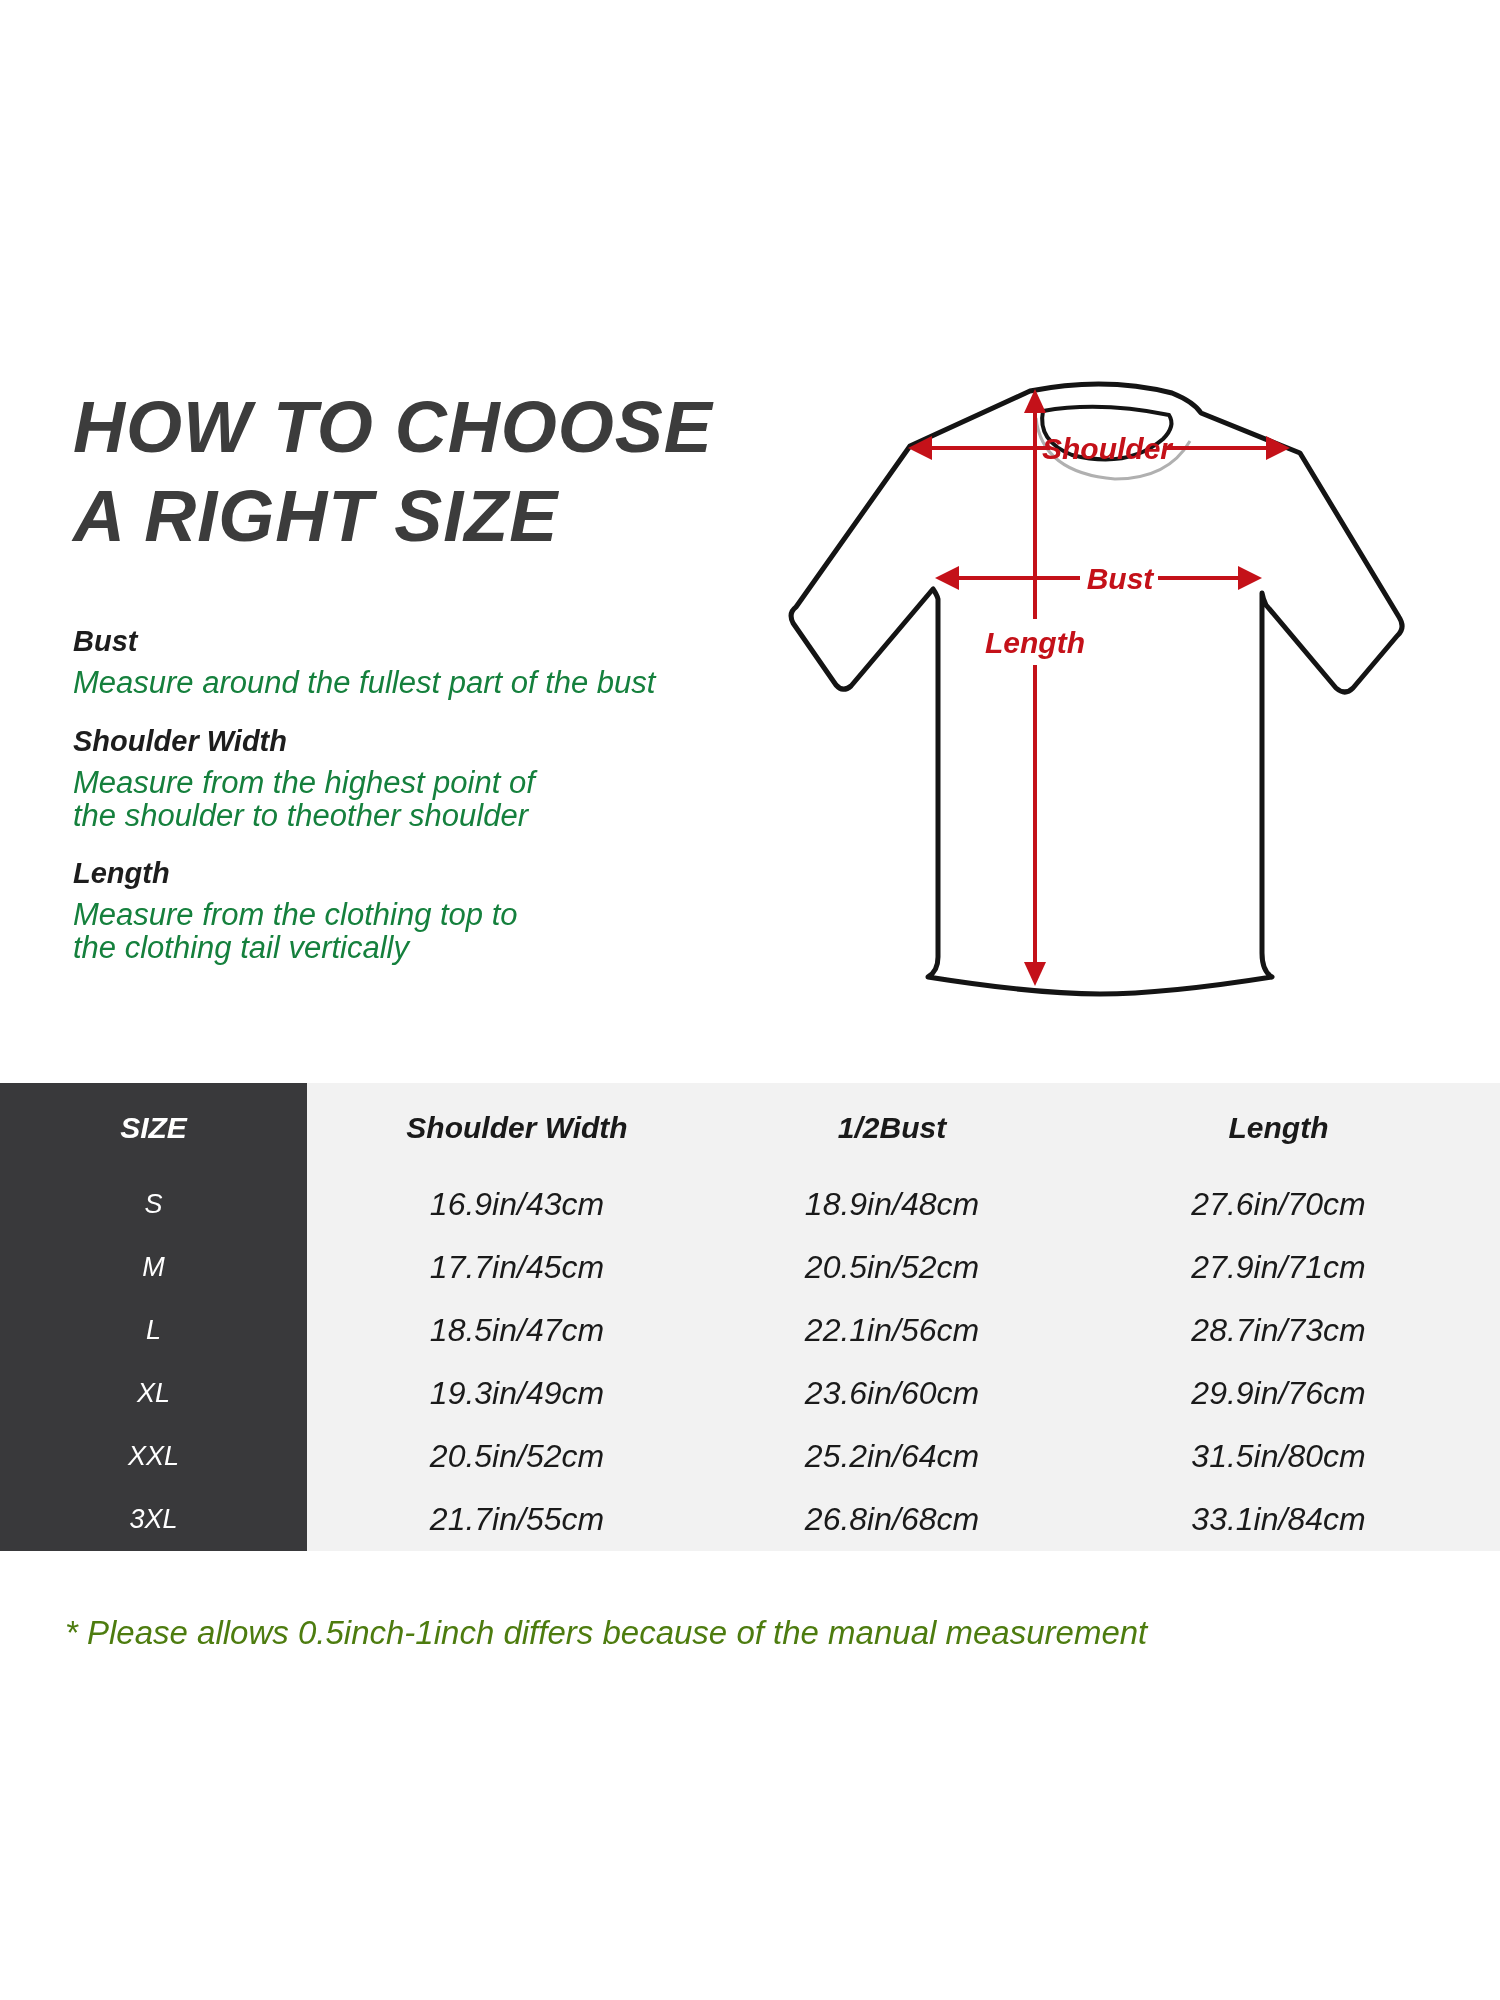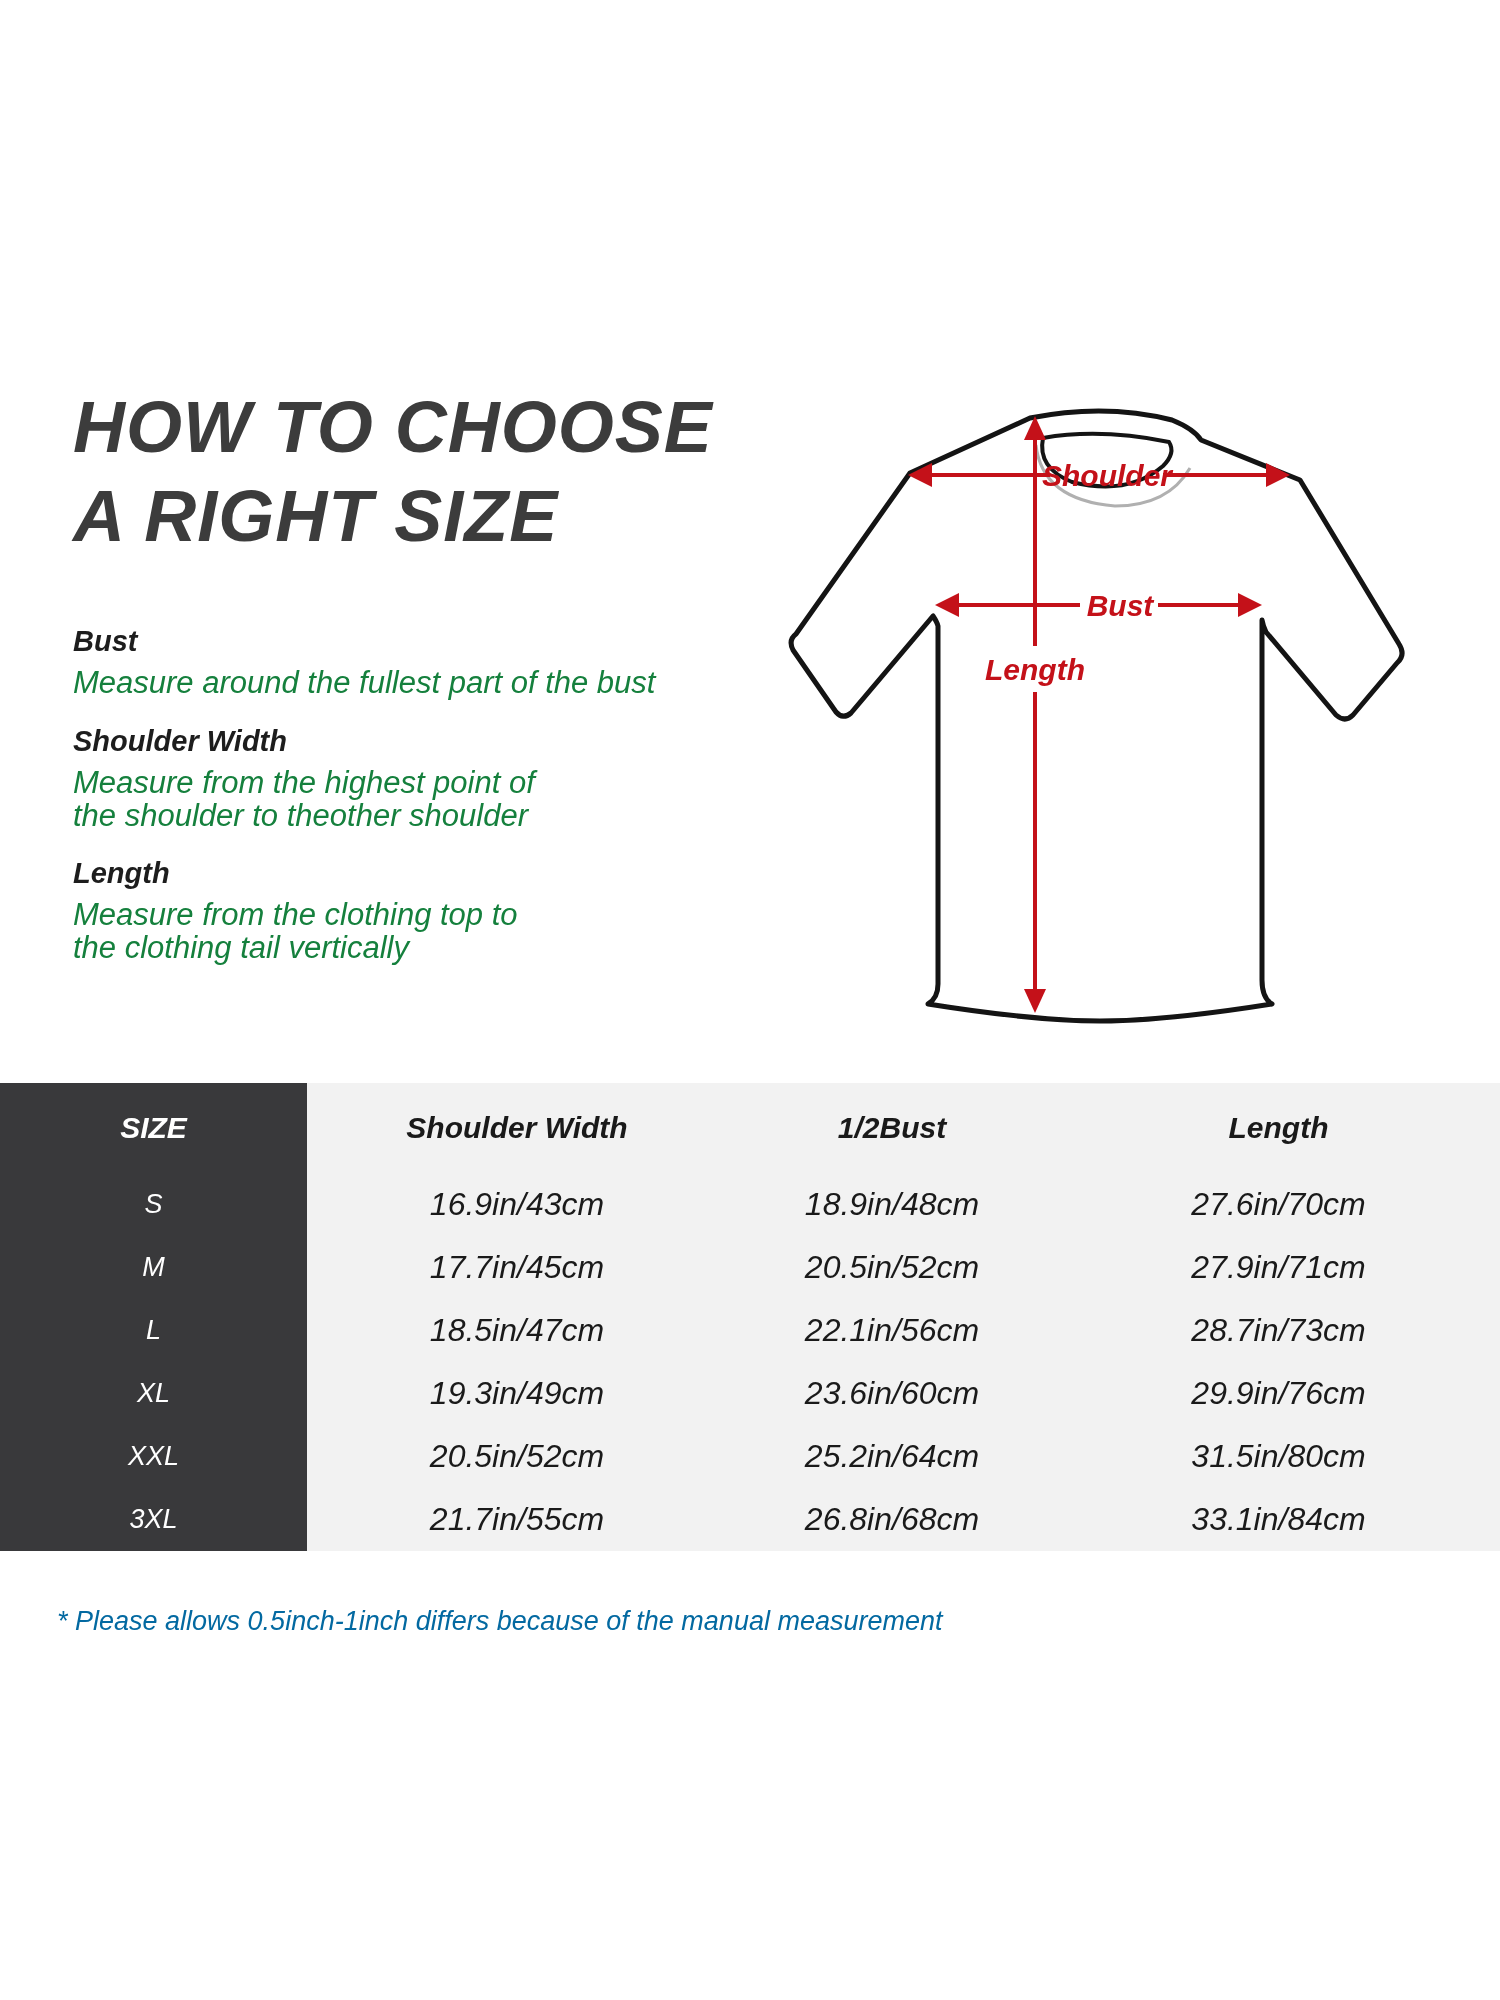--- a/index.html
+++ b/index.html
@@ -14,40 +14,40 @@
   }
   
   .sec{position:absolute;left:73px;}
   .sec h2{margin:0;font-size:29px;line-height:34px;font-weight:700;color:#1d1d1d;}
   .sec p{margin:8px 0 0 0;font-size:31px;line-height:33px;color:#15803d;}
   .sec-bust{top:624px;width:640px;}
   .sec-bust p{white-space:nowrap;}
   .sec-shoulder{top:724px;width:480px;}
   .sec-length{top:856px;width:480px;}
   
-  .diagram{position:absolute;left:600px;top:290px;width:900px;height:780px;}
+  .diagram{position:absolute;left:600px;top:263px;width:900px;height:780px;}
   .diagram svg{display:block;}
   .diag-label{font-family:"Liberation Sans",sans-serif;font-size:30px;font-weight:700;}
   
   .size-table{
     position:absolute;left:0;top:1083px;width:1228px;
     display:grid;grid-template-columns:307px 420px 330px 443px;
     grid-template-rows:90px repeat(6,63px);
   }
   .cell{
     background:#f2f2f2;display:flex;align-items:center;justify-content:center;
     font-size:32px;color:#1a1a1a;
   }
   .cell.dark{background:#39393b;color:#ffffff;}
   .cell.head{font-weight:700;font-size:30px;}
   .cell.rowlabel{font-size:27px;}
   
   .footnote{
-    position:absolute;left:57px;top:1606px;margin:0;
-    font-size:27px;color:#0369a1;
+    position:absolute;left:57px;top:1606px;margin:8px;
+    font-size:33px;color:#4d7c0f;
   }
 </style>
 </head>
 <body>
 
 <div class="canvas">
 
   <h1 class="title"><span>HOW TO CHOOSE</span><br><span>A RIGHT SIZE</span></h1>
 
   <div class="sec sec-bust">

